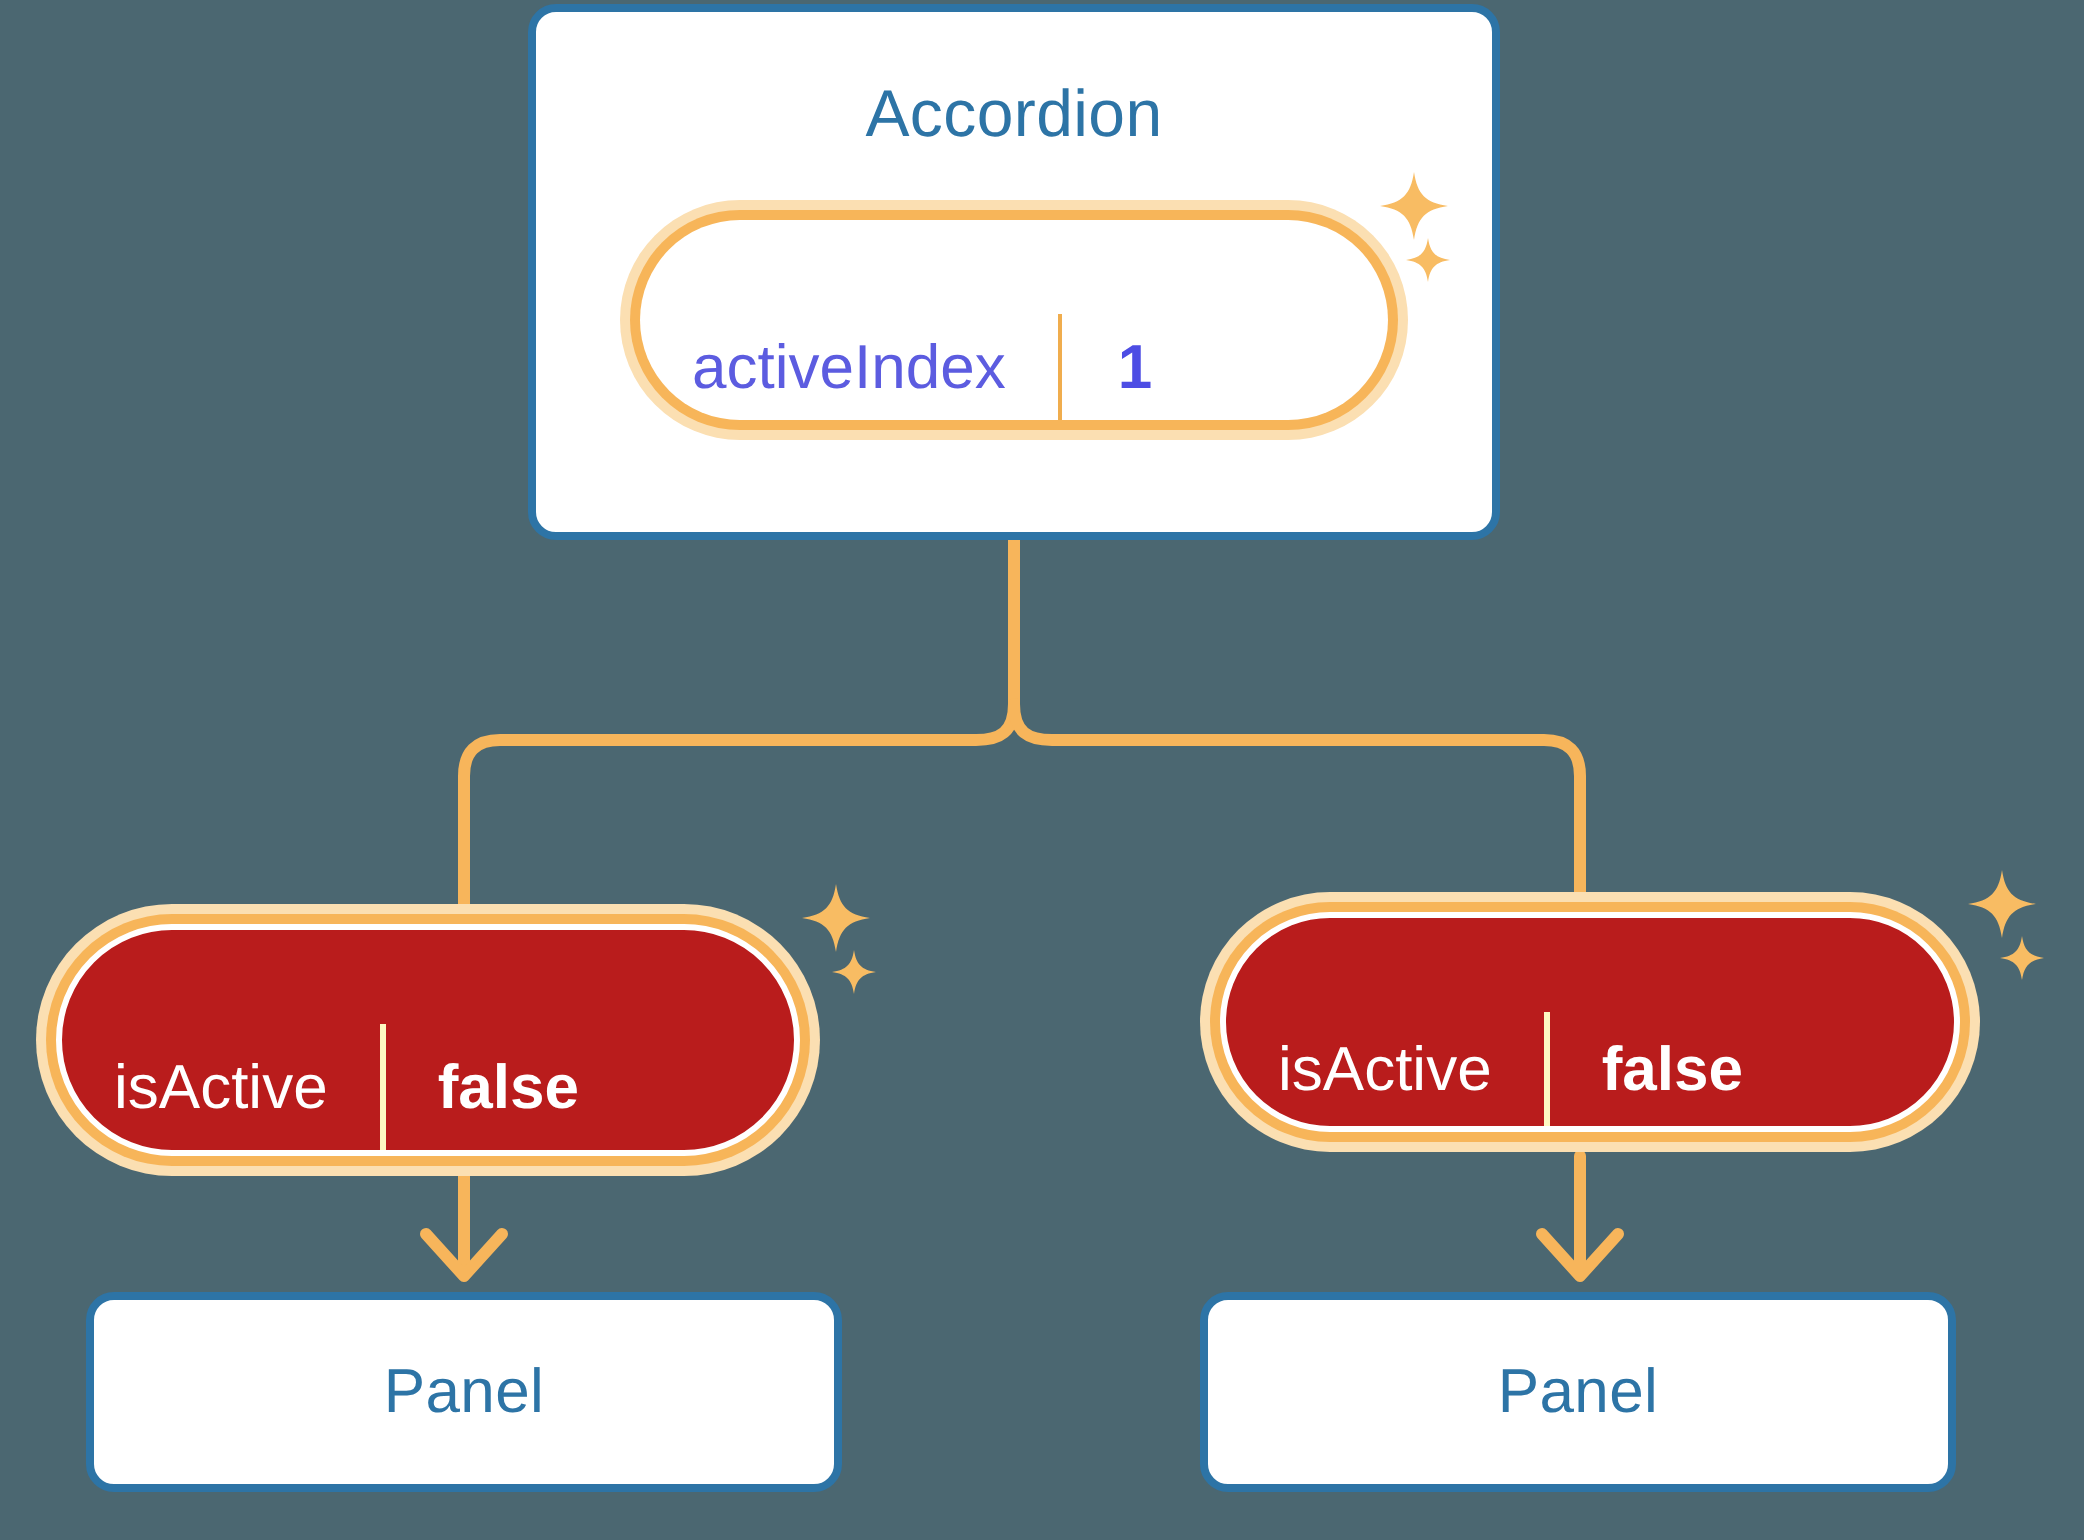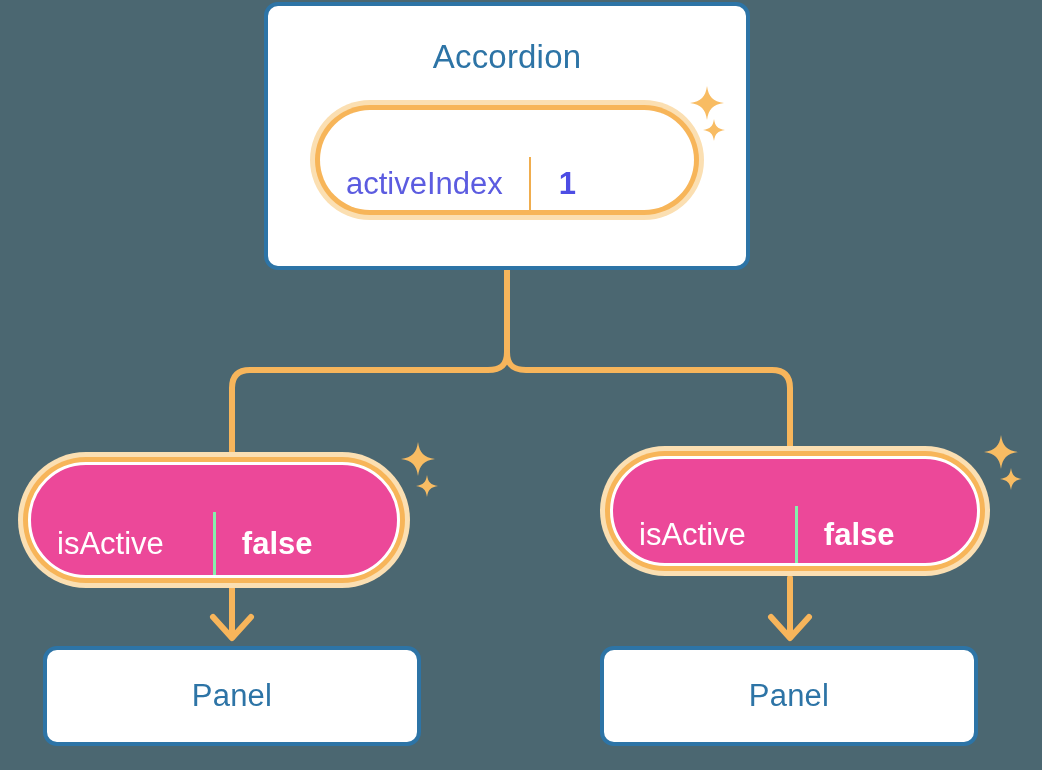--- a/index.html
+++ b/index.html
@@ -114,36 +114,35 @@
   .pill-light .pill-val {
     color: #4d4de4;
     font-size: 31px;
     font-weight: 700;
     padding: 0 28px;
     border-left: 2px solid #f0ad4e;
   }
 
   
   .pill-solid .pill-inner {
-    background: #ec4899;
+    background: #b91c1c;
     border: 3px solid #ffffff;
-    gap: 23px;
   }
   .pill-solid .pill-key {
     color: #ffffff;
     font-size: 31px;
     font-weight: 400;
     padding: 0 26px;
   }
   .pill-solid .pill-val {
     color: #ffffff;
     font-size: 31px;
     font-weight: 700;
     padding: 0 26px;
-    border-left: 3px solid #86efac;
+    border-left: 3px solid #fef9c3;
   }
 
   #pill-active-index { left: 310px; top: 100px; width: 394px; height: 120px; }
   #pill-is-active-left  { left: 18px;  top: 452px; width: 392px; height: 136px; }
   #pill-is-active-right { left: 600px; top: 446px; width: 390px; height: 130px; }
 
   
   .sparkle {
     position: absolute;
     pointer-events: none;

